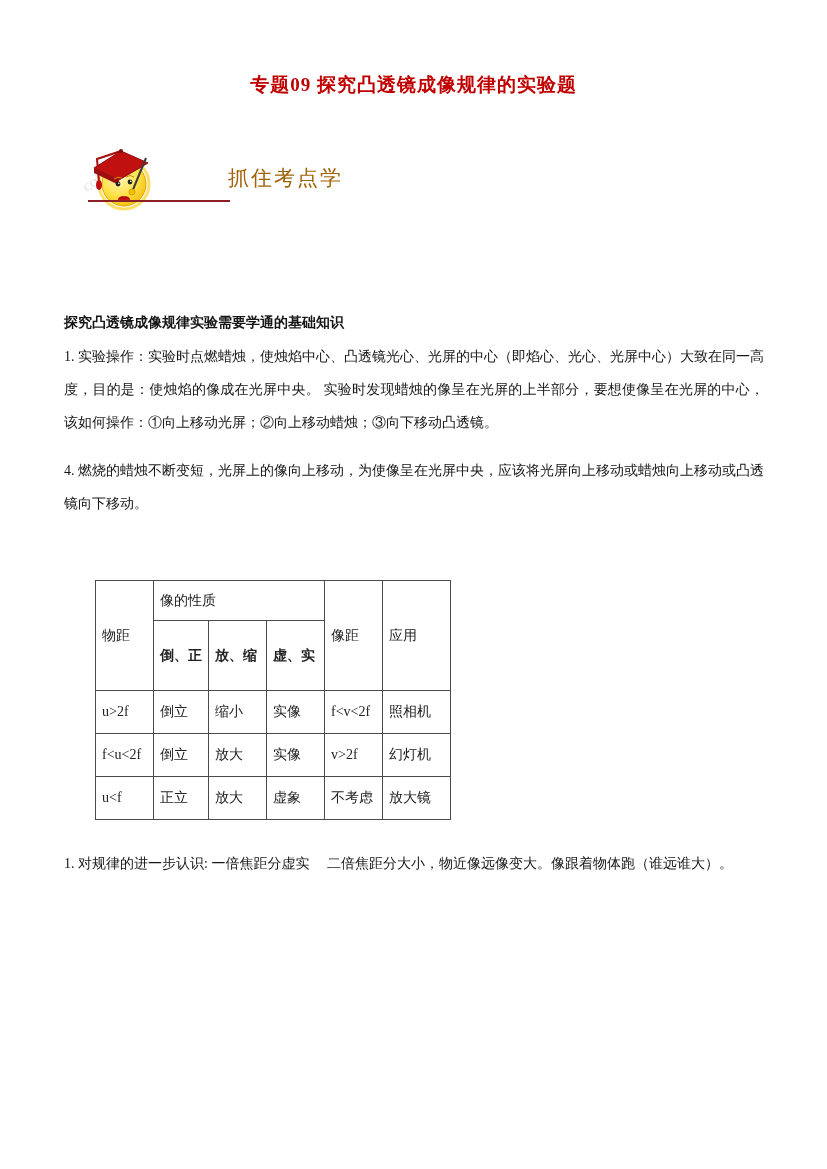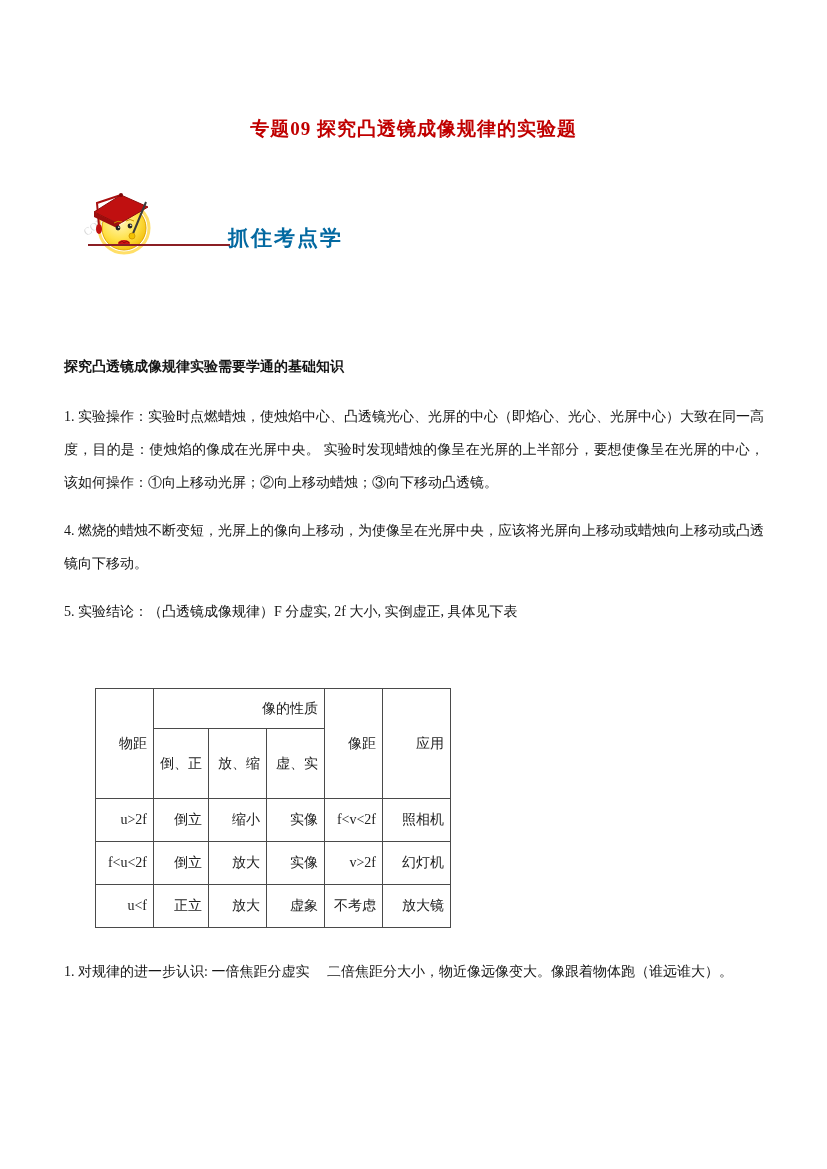--- a/index.html
+++ b/index.html
@@ -5,81 +5,81 @@
   html,body{margin:0;padding:0;background:#fff;}
   .page{
     position:relative;
     width:827px;height:1169px;
     background:#fff;
     font-family:"Liberation Serif","DejaVu Serif",serif;
     color:#161616;
     overflow:hidden;
   }
   .doc-title{
-    margin:16px;
-    padding-top:100px;
+    margin:0;
+    padding-top:72px;
     text-align:center;
     font-size:19px;
     font-weight:bold;
     color:#c00000;
     letter-spacing:1px;
   }
   .banner{
     position:relative;
     margin:46px 0 0 84px;
     height:66px;
     width:320px;
   }
   .banner-underline{
     position:absolute;
     left:4px;top:56px;
     width:142px;height:2px;
     background:#8b1f24;
   }
   .banner-label{
     position:absolute;
-    left:144px;top:36px;
+    left:144px;top:20px;
     font-size:21px;
-    font-weight:bold;
-    color:#0369a1;
+    font-weight:normal;
+    color:#a16207;
     letter-spacing:2px;
     white-space:nowrap;
   }
   .banner svg{position:absolute;left:0;top:0;}
   .content{
     width:700px;
     margin:104px 0 0 64px;
   }
   .section-heading{
     font-size:14px;
     font-weight:bold;
-    margin:0 0 24px 0;
+    margin:0 0 8px 0;
   }
   .content p{
     font-size:14px;
     line-height:33px;
     margin:0 0 15px 0;
     text-align:justify;
   }
   table.lens-table{
     border-collapse:collapse;
     margin:60px 0 0 31px;
     table-layout:fixed;
   }
   table.lens-table td{
     border:1px solid #4a4a4a;
-    text-align:right;
+    text-align:left;
     vertical-align:middle;
     font-size:14px;
     padding:0 6px;
     color:#222;
   }
   td.narrow{padding:0 9px;}
   tr.hdr-top td{height:39px;}
-  tr.hdr-sub td{height:69px;}
+  tr.hdr-sub td{height:69px;font-weight:bold;}
   tr.data-row td{height:42px;}
   .closing{margin-top:27px !important;}
 </style>
 </head>
 <body>
 
 <div class="page">
 
   <h1 class="doc-title">专题09 探究凸透镜成像规律的实验题</h1>
 
@@ -122,21 +122,20 @@
     </svg>
     <div class="banner-underline"></div>
     <span class="banner-label">抓住考点学</span>
   </div>
 
   <div class="content">
     <div class="section-heading">探究凸透镜成像规律实验需要学通的基础知识</div>
 
     <p>1. 实验操作：实验时点燃蜡烛，使烛焰中心、凸透镜光心、光屏的中心（即焰心、光心、光屏中心）大致在同一高度，目的是：使烛焰的像成在光屏中央。  实验时发现蜡烛的像呈在光屏的上半部分，要想使像呈在光屏的中心，该如何操作：①向上移动光屏；②向上移动蜡烛；③向下移动凸透镜。</p>
     <p>4. 燃烧的蜡烛不断变短，光屏上的像向上移动，为使像呈在光屏中央，应该将光屏向上移动或蜡烛向上移动或凸透镜向下移动。</p>
-    <p>5. 实验结论：（凸透镜成像规律）F 分虚实, 2f 大小, 实倒虚正, 具体见下表</p>
 
     <table class="lens-table">
       <colgroup>
         <col style="width:58px">
           <col style="width:55px">
           <col style="width:58px">
         <col style="width:58px">
           <col style="width:58px">
           <col style="width:68px">
       </colgroup>

